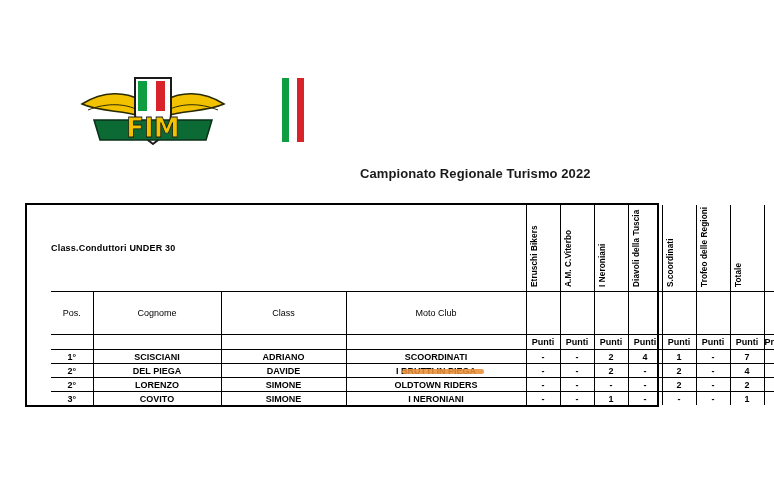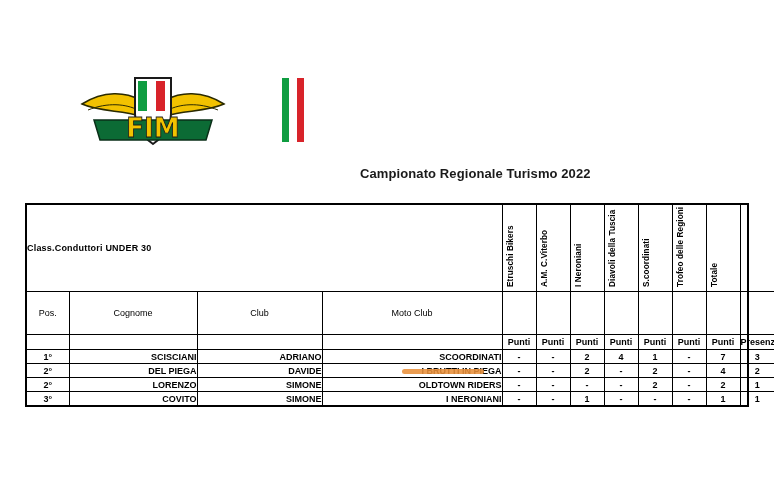--- a/index.html
+++ b/index.html
@@ -69,24 +69,25 @@
     font-weight: bold;
     color: #1a1a1a;
     letter-spacing: 0.1px;
   }
 
   
   .doc {
     position: absolute;
     left: 25px;
     top: 203px;
-    width: 724px;
+    width: 634px;
     border: 2px solid #000;
     background: #fff;
     box-sizing: border-box;
+    padding-left: 24px;
   }
   table.grid {
     border-collapse: collapse;
     width: 100%;
     table-layout: fixed;
   }
   table.grid td {
     border: 1px solid #000;
     font-size: 9px;
     padding: 0;
@@ -135,21 +136,21 @@
   }
 
   .row td { height: 13px; }
   .c-pos {
     text-align: center;
     font-size: 8px;
     font-weight: bold;
     border-left: none !important;
   }
   .c-txt {
-    text-align: right;
+    text-align: center;
     padding-left: 3px;
     font-size: 8.5px;
     font-weight: bold;
     white-space: nowrap;
     overflow: hidden;
   }
   .c-num {
     text-align: center;
     font-size: 8.5px;
     font-weight: bold;
@@ -244,21 +245,21 @@
           </td>
       <td class="vtitle">
             <span>Totale</span>
           </td>
       <td class="vtitle right-edge"></td>
     </tr>
 
     <tr>
       <td class="hdr2 left">Pos.</td>
       <td class="hdr2">Cognome</td>
-      <td class="hdr2">Club</td>
+      <td class="hdr2">Class</td>
       <td class="hdr2">Moto Club</td>
       <td></td>
       <td></td>
       <td></td>
       <td></td>
       <td></td>
       <td></td>
       <td></td>
       <td class="right-edge"></td>
     </tr>

